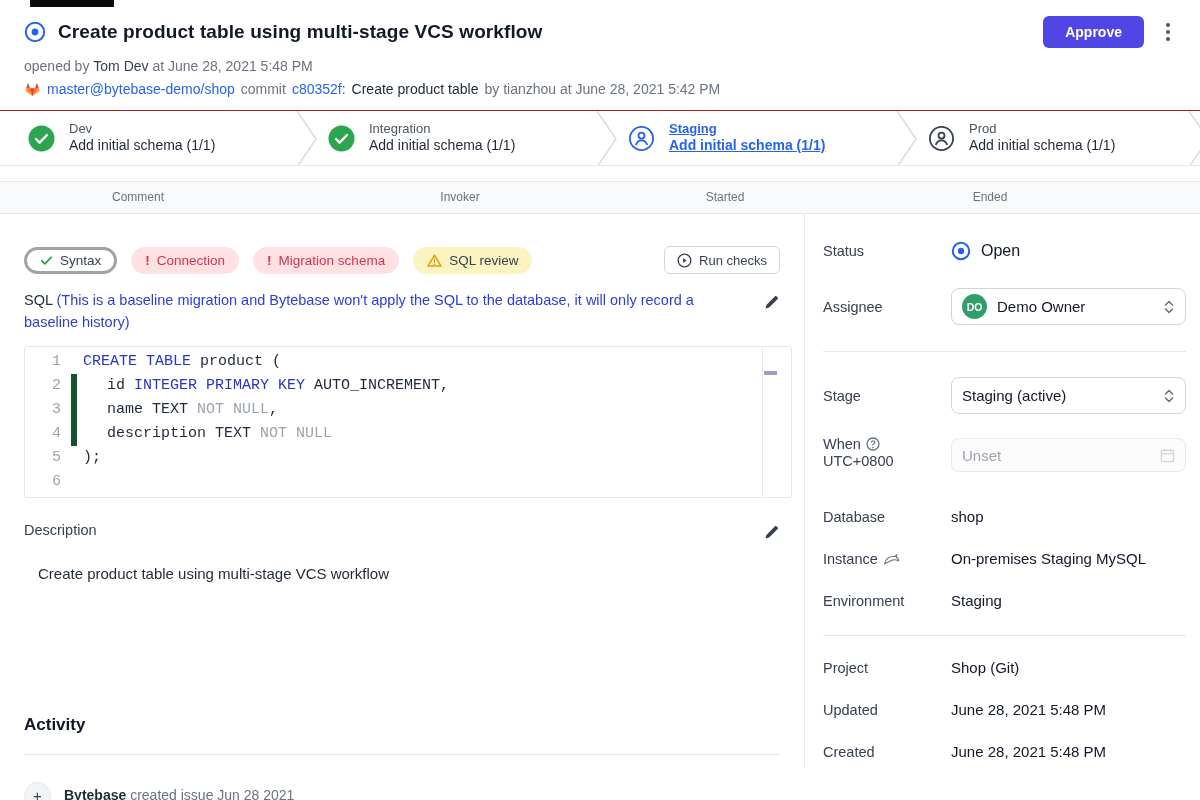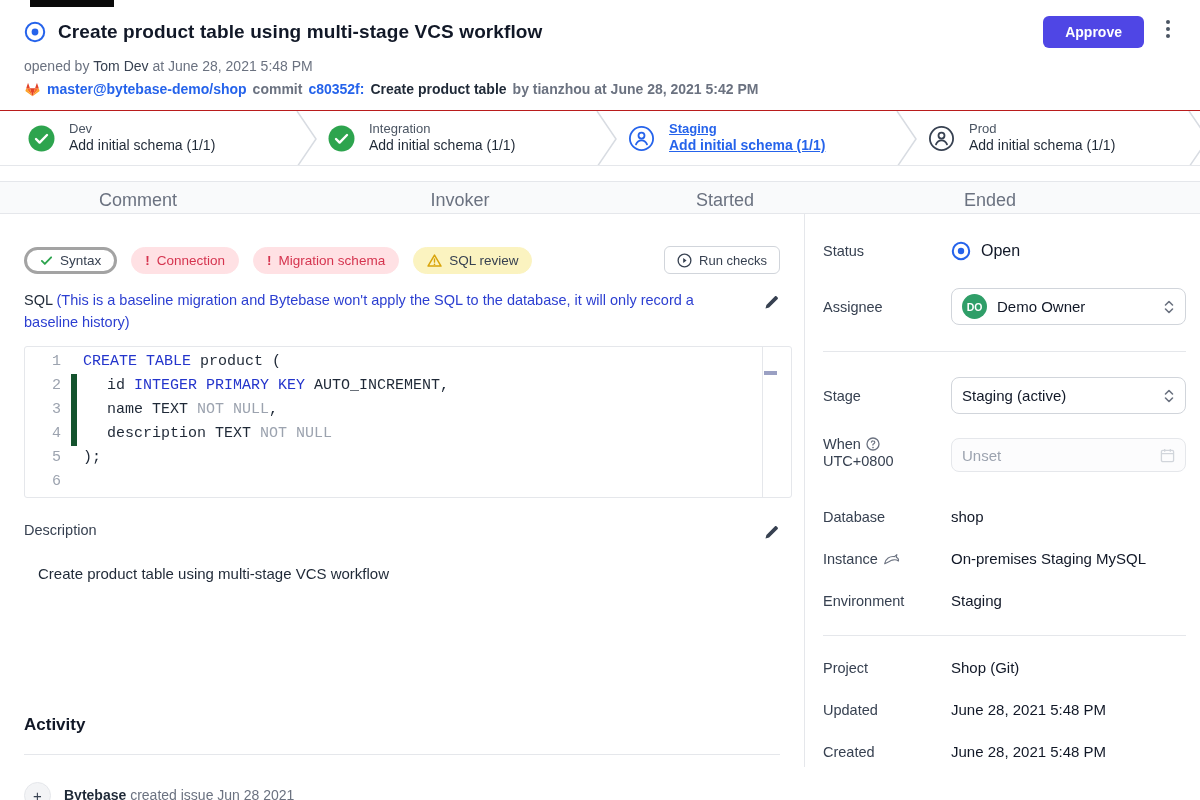--- a/index.html
+++ b/index.html
@@ -6,44 +6,44 @@
   html,body { background:#fff; }
   body { font-family:"Liberation Sans","DejaVu Sans",sans-serif; color:#1f2937; }
   .page { position:relative; width:1200px; height:800px; background:#fff; overflow:hidden; }
 
   
   .artifact-bar { position:absolute; left:30px; top:0; width:84px; height:7px; background:#0a0a0a; }
   .header { padding:16px 24px 0 24px; }
   .title-row { display:flex; align-items:center; }
   .issue-open-icon { width:22px; height:22px; flex:0 0 auto; margin-right:12px; }
   .page-title { font-size:19px; font-weight:700; color:#111827; letter-spacing:.1px; }
-  .title-actions { margin-left:auto; display:flex; gap:16px; }
+  .title-actions { margin-left:auto; display:flex; align-items:center; gap:16px; }
   .approve-btn { background:#4f46e5; color:#fff; font-size:14px; font-weight:600;
         border:none; border-radius:6px; padding:8px 22px; cursor:pointer; font-family:inherit; }
   .kebab { display:flex; flex-direction:column; gap:3px; padding:4px 6px; cursor:pointer; }
   .kebab i { width:4px; height:4px; border-radius:50%; background:#4b5563; }
   .opened-row { margin-top:10px; font-size:14px; color:#6b7280; }
   .opened-row .author { color:#374151; font-weight:500; }
-  .vcs-row { margin-top:7px; font-size:14px; color:#6b7280; display:flex; align-items:center; gap:6px; padding-bottom:13px;font-weight:bold; }
+  .vcs-row { margin-top:7px; font-size:14px; color:#6b7280; display:flex; align-items:center; gap:6px; padding-bottom:13px; }
   .link-blue { color:#2563eb; cursor:pointer; }
   .vcs-msg { color:#1f2937; }
 
   
   .pipeline { position:relative; display:flex; border-top:1px solid #b91c1c; border-bottom:1px solid #e5e7eb; height:56px; overflow:hidden; }
   .stage { position:relative; flex:1 1 25%; display:flex; align-items:center; padding-left:28px; gap:14px; cursor:pointer; }
   .stage-icon { width:27px; height:27px; flex:0 0 auto; }
   .stage-texts { display:flex; flex-direction:column; line-height:1.25; }
   .stage-name { font-size:13px; color:#4b5563; }
   .stage-task { font-size:14px; color:#1f2937; }
   .stage.active .stage-name, .stage.active .stage-task { color:#2563eb; font-weight:700; text-decoration:underline; }
   .chev-sep { position:absolute; top:0; pointer-events:none; }
 
   
   .task-header { position:relative; margin-top:15px; height:33px; background:#f9fafb;
-        border-top:1px solid #e5e7eb; border-bottom:1px solid #e5e7eb; font-size:18px; color:#6b7280; }
+        border-top:1px solid #e5e7eb; border-bottom:1px solid #e5e7eb; font-size:12px; color:#6b7280; }
   .task-col { position:absolute; top:8px; transform:translateX(-50%); }
 
   
   .main { display:flex; align-items:stretch; height:553px; }
   .left-panel { width:805px; border-right:1px solid #e5e7eb; padding:0 24px; }
   .right-panel { flex:1; padding:0 14px 0 18px; }
 
   
   .checks-row { margin-top:32px; display:flex; align-items:center; gap:14px; }
   .badge { display:inline-flex; align-items:center; gap:7px; height:27px; padding:0 13px;

